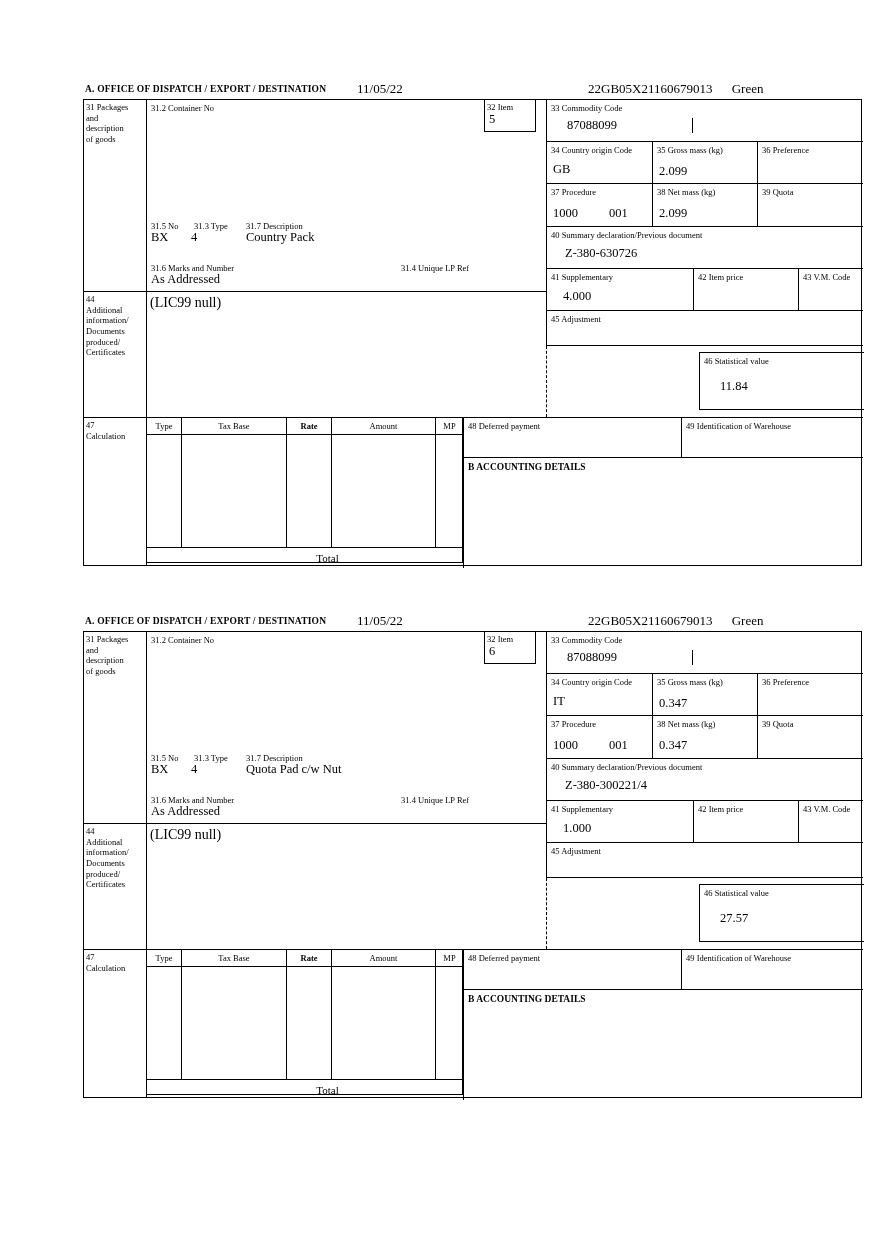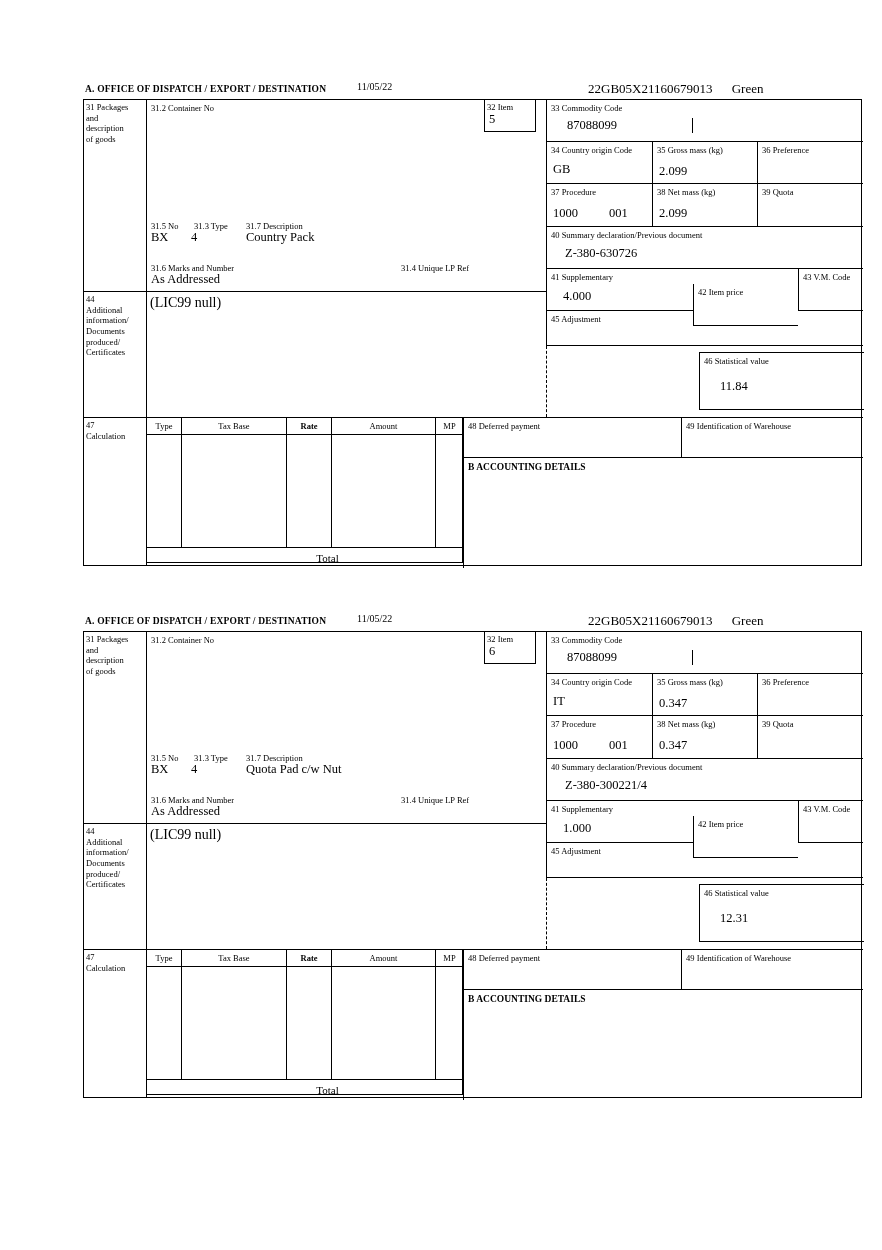--- a/index.html
+++ b/index.html
@@ -5,21 +5,21 @@
   * { margin:0; padding:0; box-sizing:border-box; }
   html,body { width:882px; height:1250px; }
   body { position:relative; background:#ffffff; color:#000; font-family:"Liberation Serif", serif; }
 
   .sad-section { position:absolute; left:83px; width:780px; height:486px; }
   .sad-section.s0 { top:80px; }
   .sad-section.s1 { top:612px; }
 
   .sec-header { position:absolute; top:0; left:0; width:100%; height:19px; }
   .office-label { position:absolute; left:2px; top:4px; font-size:9.5px; font-weight:bold; letter-spacing:.2px; }
-  .header-date { position:absolute; left:274px; top:1px; font-size:10px; }
+  .header-date { position:absolute; left:274px; top:1px; font-size:13px; }
   .header-ref { position:absolute; left:505px; top:1px; font-size:13px; }
   .header-status { margin-left:16px; }
 
   .form-box { position:absolute; top:19px; left:0; width:779px; height:467px; border:1px solid #000; }
 
   .lbl { font-size:8.5px; line-height:1.25; }
   .val { font-size:12.5px; line-height:1.1; }
   .pre { white-space:pre-line; }
 
   .col-left { position:absolute; left:0; top:0; width:63px; height:465px; border-right:1px solid #000; padding:2px; }
@@ -57,21 +57,21 @@
   .c37 { left:462px; top:84px;  width:106px; height:43px; }
   .c37>.val { left:6px; top:23px; }
   .c37 .val2 { position:absolute; left:62px; top:23px; }
   .c38 { left:568px; top:84px;  width:105px; height:43px; }
   .c38>.val { left:6px; top:23px; }
   .c39 { left:673px; top:84px;  width:106px; height:43px; }
   .c40 { left:462px; top:127px; width:317px; height:42px; }
   .c40>.val { left:18px; top:20px; }
   .c41 { left:462px; top:169px; width:147px; height:42px; }
   .c41>.val { left:16px; top:21px; }
-  .c42 { left:609px; top:184px; width:105px; height:42px; }
+  .c42 { left:609px; top:169px; width:105px; height:42px; }
   .c43 { left:714px; top:169px; width:65px;  height:42px; }
   .c45 { left:462px; top:211px; width:317px; height:35px; }
 
   .dashed-region { position:absolute; left:462px; top:246px; width:317px; height:71px; border-left:1px dashed #000; }
   .box46 { position:absolute; left:152px; top:6px; width:165px; height:58px; border:1px solid #000; border-right:none; }
   .box46>.lbl { position:absolute; left:4px; top:3px; }
   .box46>.val { position:absolute; left:10px; top:27px;margin-left:10px; }
 
   .row47 { position:absolute; left:0; top:317px; width:779px; height:150px; border-top:1px solid #000; }
   .lbl47 { position:absolute; left:2px; top:2px; width:60px; }
@@ -339,21 +339,21 @@
         <div class="lbl">43 V.M. Code</div>
       </div>
 
       <div class="cell c45">
         <div class="lbl">45 Adjustment</div>
       </div>
 
       <div class="dashed-region">
         <div class="box46">
           <div class="lbl">46 Statistical value</div>
-          <div class="val">12.31</div>
+          <div class="val">27.57</div>
         </div>
       </div>
 
       <div class="row47">
         <div class="lbl pre lbl47">47
 Calculation</div>
 
         <div class="calc-table">
           <div class="calc-col col-type first">
             <span class="lbl">Type</span>

